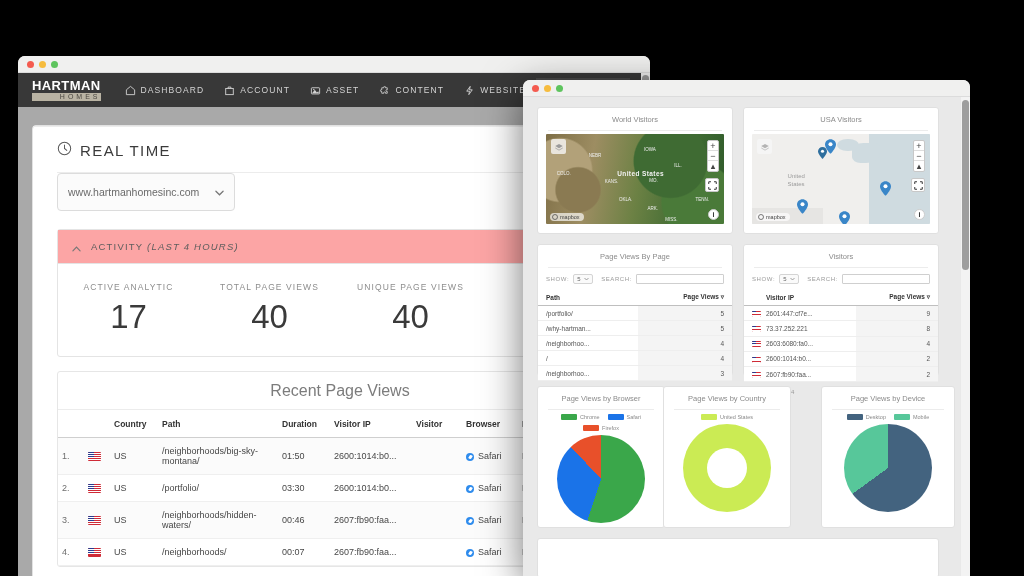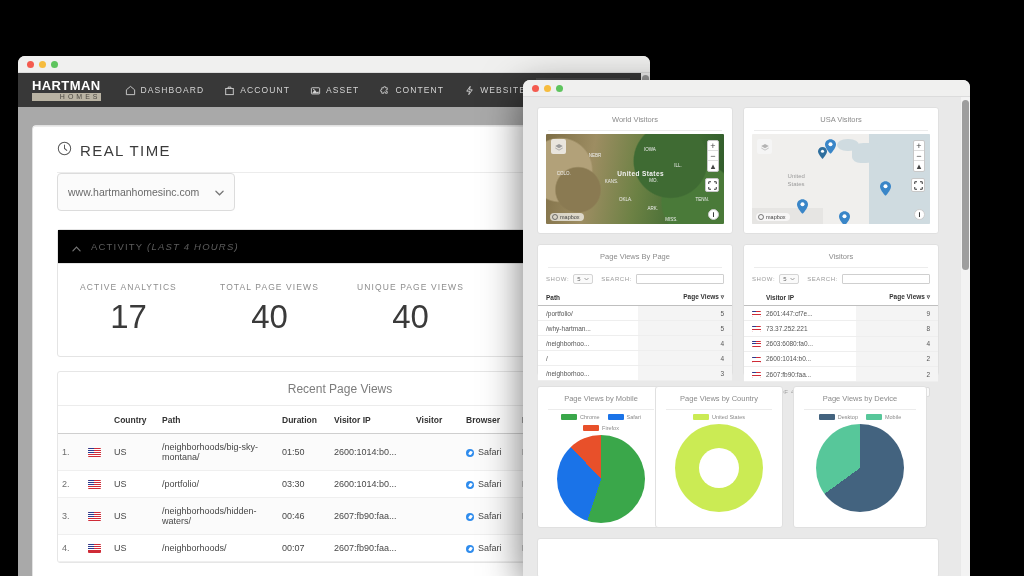--- a/index.html
+++ b/index.html
@@ -49,32 +49,32 @@
   .rt-head { display: flex; align-items: center; gap: 8px; padding: 14px 0 12px 24px; }
   .rt-head h1 { font-size: 15px; font-weight: normal; color: #3b3b3b; letter-spacing: 1.4px; }
   .hr { height: 1px; background: #ececec; margin: 0 20px 0 24px; }
 
   .lbl { font-size: 8px; letter-spacing: 1.3px; color: #8e8e8e; padding: 16px 0 7px 24px; }
   .select { margin-left: 24px; width: 178px; height: 38px; border: 1px solid #dcdcdc;
             border-radius: 4px; background: #fbfbfb; display: flex; align-items: center;
             padding: 0 10px; font-size: 10.5px; color: #6a6a6a; justify-content: space-between; }
 
   .panel { margin: 18px 20px 0 24px; border: 1px solid #e4e4e4; border-radius: 3px; }
-  .panel-head { background: #000000; height: 34px; display: flex; align-items: center;
+  .panel-head { background: #fca5a5; height: 34px; display: flex; align-items: center;
                 gap: 10px; padding-left: 14px; border-bottom: 1px solid #e4e4e4; }
   .panel-head .t { font-size: 9.5px; letter-spacing: 1.2px; color: #5d5d5d; }
   .panel-head .t i { font-style: italic; }
   .stats { display: flex; padding: 18px 0 20px 0; }
   .stat { flex: 1; text-align: center; }
   .stat .k { font-size: 8.5px; letter-spacing: 1.1px; color: #8d8d8d; }
   .stat .v { font-size: 33px; color: #3a3a3a; font-weight: 300; margin-top: 6px; }
 
   .tblcard { margin: 14px 20px 0 24px; border: 1px solid #e6e6e6; border-radius: 3px;
              overflow: hidden; }
-  .tblcard .cap { text-align: center; font-size: 12px; color: #7c7c7c; padding: 10px 0 9px; }
+  .tblcard .cap { text-align: center; font-size: 16px; color: #7c7c7c; padding: 10px 0 9px; }
   table.rt { width: 100%; border-collapse: collapse; font-size: 9px; color: #474747; }
   table.rt th { font-size: 8.5px; text-align: left; color: #333; font-weight: bold;
                 padding: 9px 4px 8px 4px; border-top: 1px solid #ececec;
                 border-bottom: 1.5px solid #cfcfcf; white-space: nowrap; }
   table.rt td { padding: 8px 4px; border-bottom: 1px solid #efefef; vertical-align: middle; }
   table.rt tr:nth-child(odd) td { background: #fbfbfb; }
   .flag { display:inline-block; width: 13px; height: 9px; background: #cf2b37; position: relative;
           border-radius:1px; overflow:hidden; vertical-align: middle; }
   .flag .canton { position:absolute; left:0; top:0; width:6px; height:5px; background:#2a3b8f; }
   .flag .s1,.flag .s2,.flag .s3,.flag .s4 { position:absolute; left:0; right:0; height:1px; background:#fff; }
@@ -256,21 +256,21 @@
 
           <div class="panel">
             <div class="panel-head">
               <span><svg width="9" height="6" viewBox="0 0 10 6">
                     <path d="M1 5 L5 1 L9 5" fill="none" stroke="#777" stroke-width="1.3" stroke-linecap="round"></path>
                   </svg></span>
               <span class="t"><span>ACTIVITY </span><i>(LAST 4 HOURS)</i></span>
             </div>
             <div class="stats">
               <div class="stat">
-                <div class="k">ACTIVE ANALYTICS</div>
+                <div class="k">ACTIVE ANALYTIC</div>
                 <div class="v">17</div>
               </div>
               <div class="stat">
                 <div class="k">TOTAL PAGE VIEWS</div>
                 <div class="v">40</div>
               </div>
               <div class="stat">
                 <div class="k">UNIQUE PAGE VIEWS</div>
                 <div class="v">40</div>
               </div>
@@ -572,55 +572,55 @@
           <div class="pager">
             <span>PAGE 1 OF 4</span>
             <span class="pgbtns">
               <span class="pgbtn">‹</span>
               <span class="pgbtn">›</span>
             </span>
           </div>
         </div>
 
         <div class="w2card" style="left:0;top:279px;width:128px;height:142px">
-          <div class="w2cap">Page Views by Mobile</div>
+          <div class="w2cap">Page Views by Browser</div>
           <div class="w2cap-hr"></div>
           <div class="legend" id="legend-0">
               <span class="lgi">
                 <span class="swatch" style="background:#3aa74a"></span>
                 <span>Chrome</span>
               </span>
               <span class="lgi">
                 <span class="swatch" style="background:#1a73e8"></span>
                 <span>Safari</span>
               </span>
               <span class="lgi">
                 <span class="swatch" style="background:#e8502a"></span>
                 <span>Firefox</span>
               </span>
             </div>
           <div id="pie-0" class="pie" style="width: 88px; height: 88px; margin-top: 2px; background: conic-gradient(rgb(58, 167, 74) 0deg, rgb(58, 167, 74) 198deg, rgb(26, 115, 232) 198deg, rgb(26, 115, 232) 316.8deg, rgb(232, 80, 42) 316.8deg, rgb(232, 80, 42) 360deg);"></div>
         </div>
 
-        <div class="w2card" style="left:118px;top:279px;width:128px;height:142px">
+        <div class="w2card" style="left:126px;top:279px;width:128px;height:142px">
           <div class="w2cap">Page Views by Country</div>
           <div class="w2cap-hr"></div>
           <div class="legend" id="legend-1">
               <span class="lgi">
                 <span class="swatch" style="background:#cbeb54"></span>
                 <span>United States</span>
               </span>
             </div>
           <div style="position:relative;width:88px;height:88px;margin:2px auto 0">
             <div id="pie-1" class="pie" style="width: 88px; height: 88px; background: conic-gradient(rgb(203, 235, 84) 0deg, rgb(203, 235, 84) 360deg);"></div>
             <div class="donut-hole" style="left:24px;top:24px;width:40px;height:40px"></div>
           </div>
         </div>
 
-        <div class="w2card" style="left:256px;top:279px;width:134px;height:142px">
+        <div class="w2card" style="left:284px;top:279px;width:134px;height:142px">
           <div class="w2cap">Page Views by Device</div>
           <div class="w2cap-hr"></div>
           <div class="legend" id="legend-2">
               <span class="lgi">
                 <span class="swatch" style="background:#43637f"></span>
                 <span>Desktop</span>
               </span>
               <span class="lgi">
                 <span class="swatch" style="background:#57c79a"></span>
                 <span>Mobile</span>

